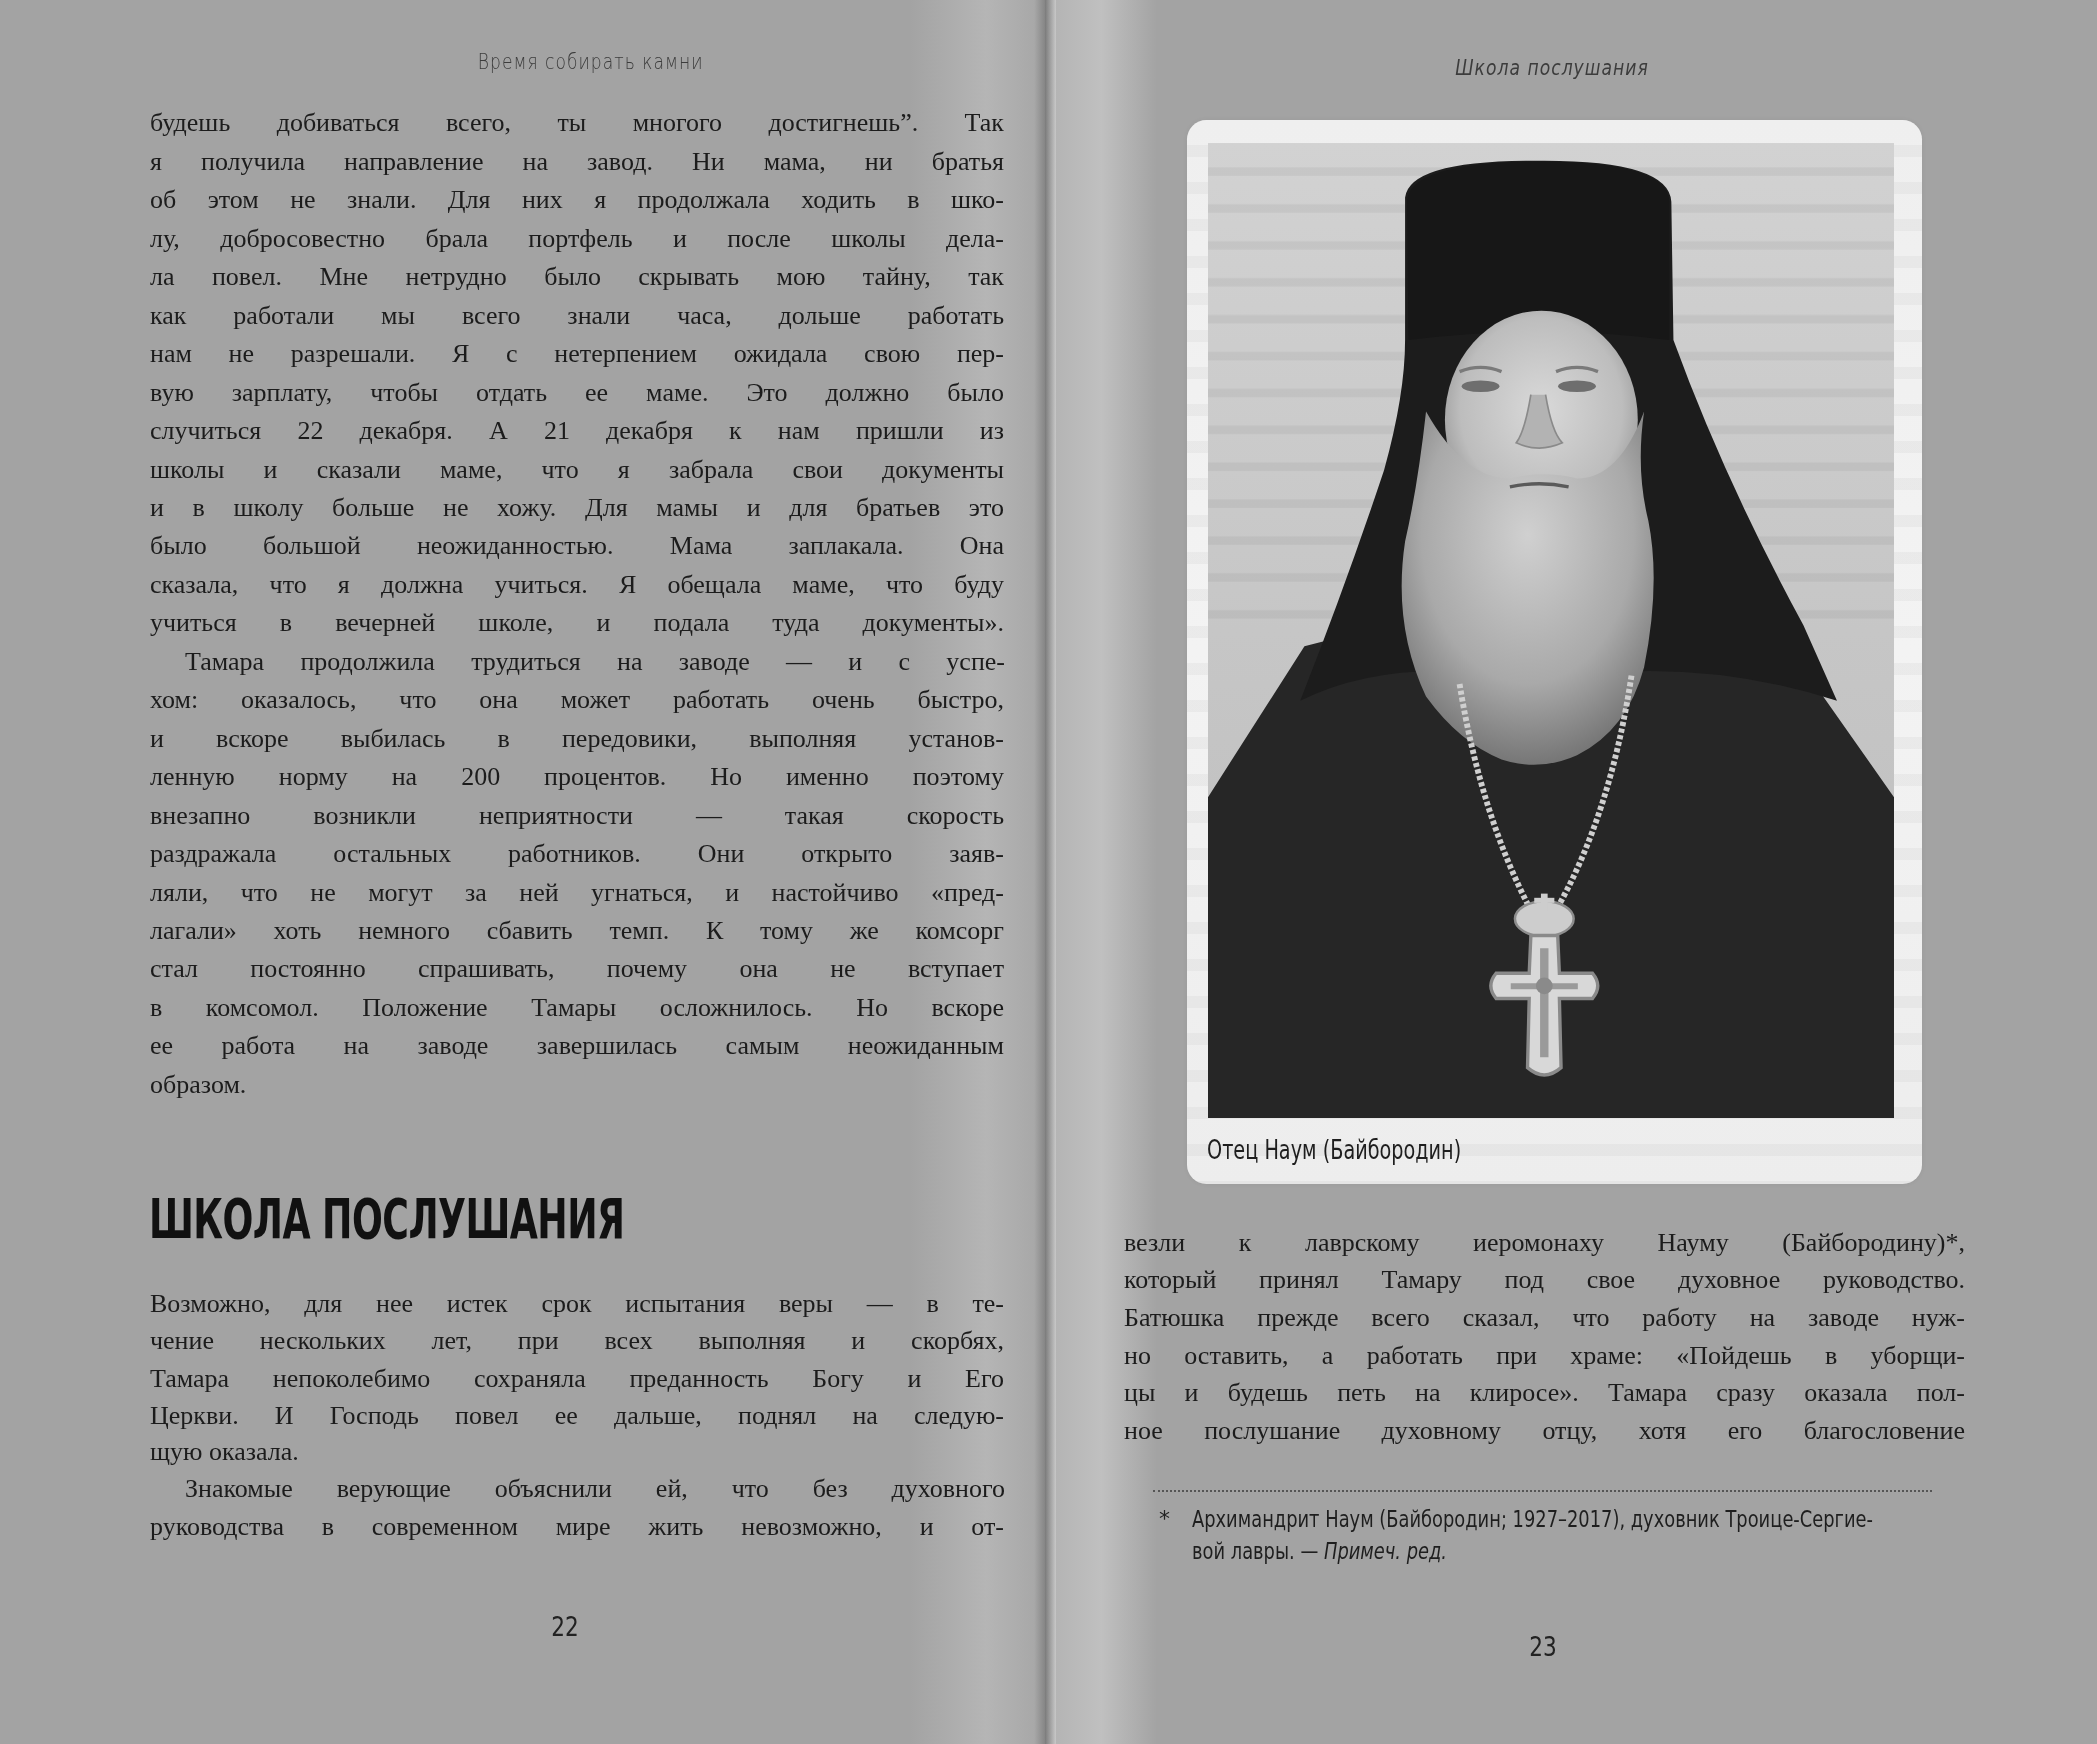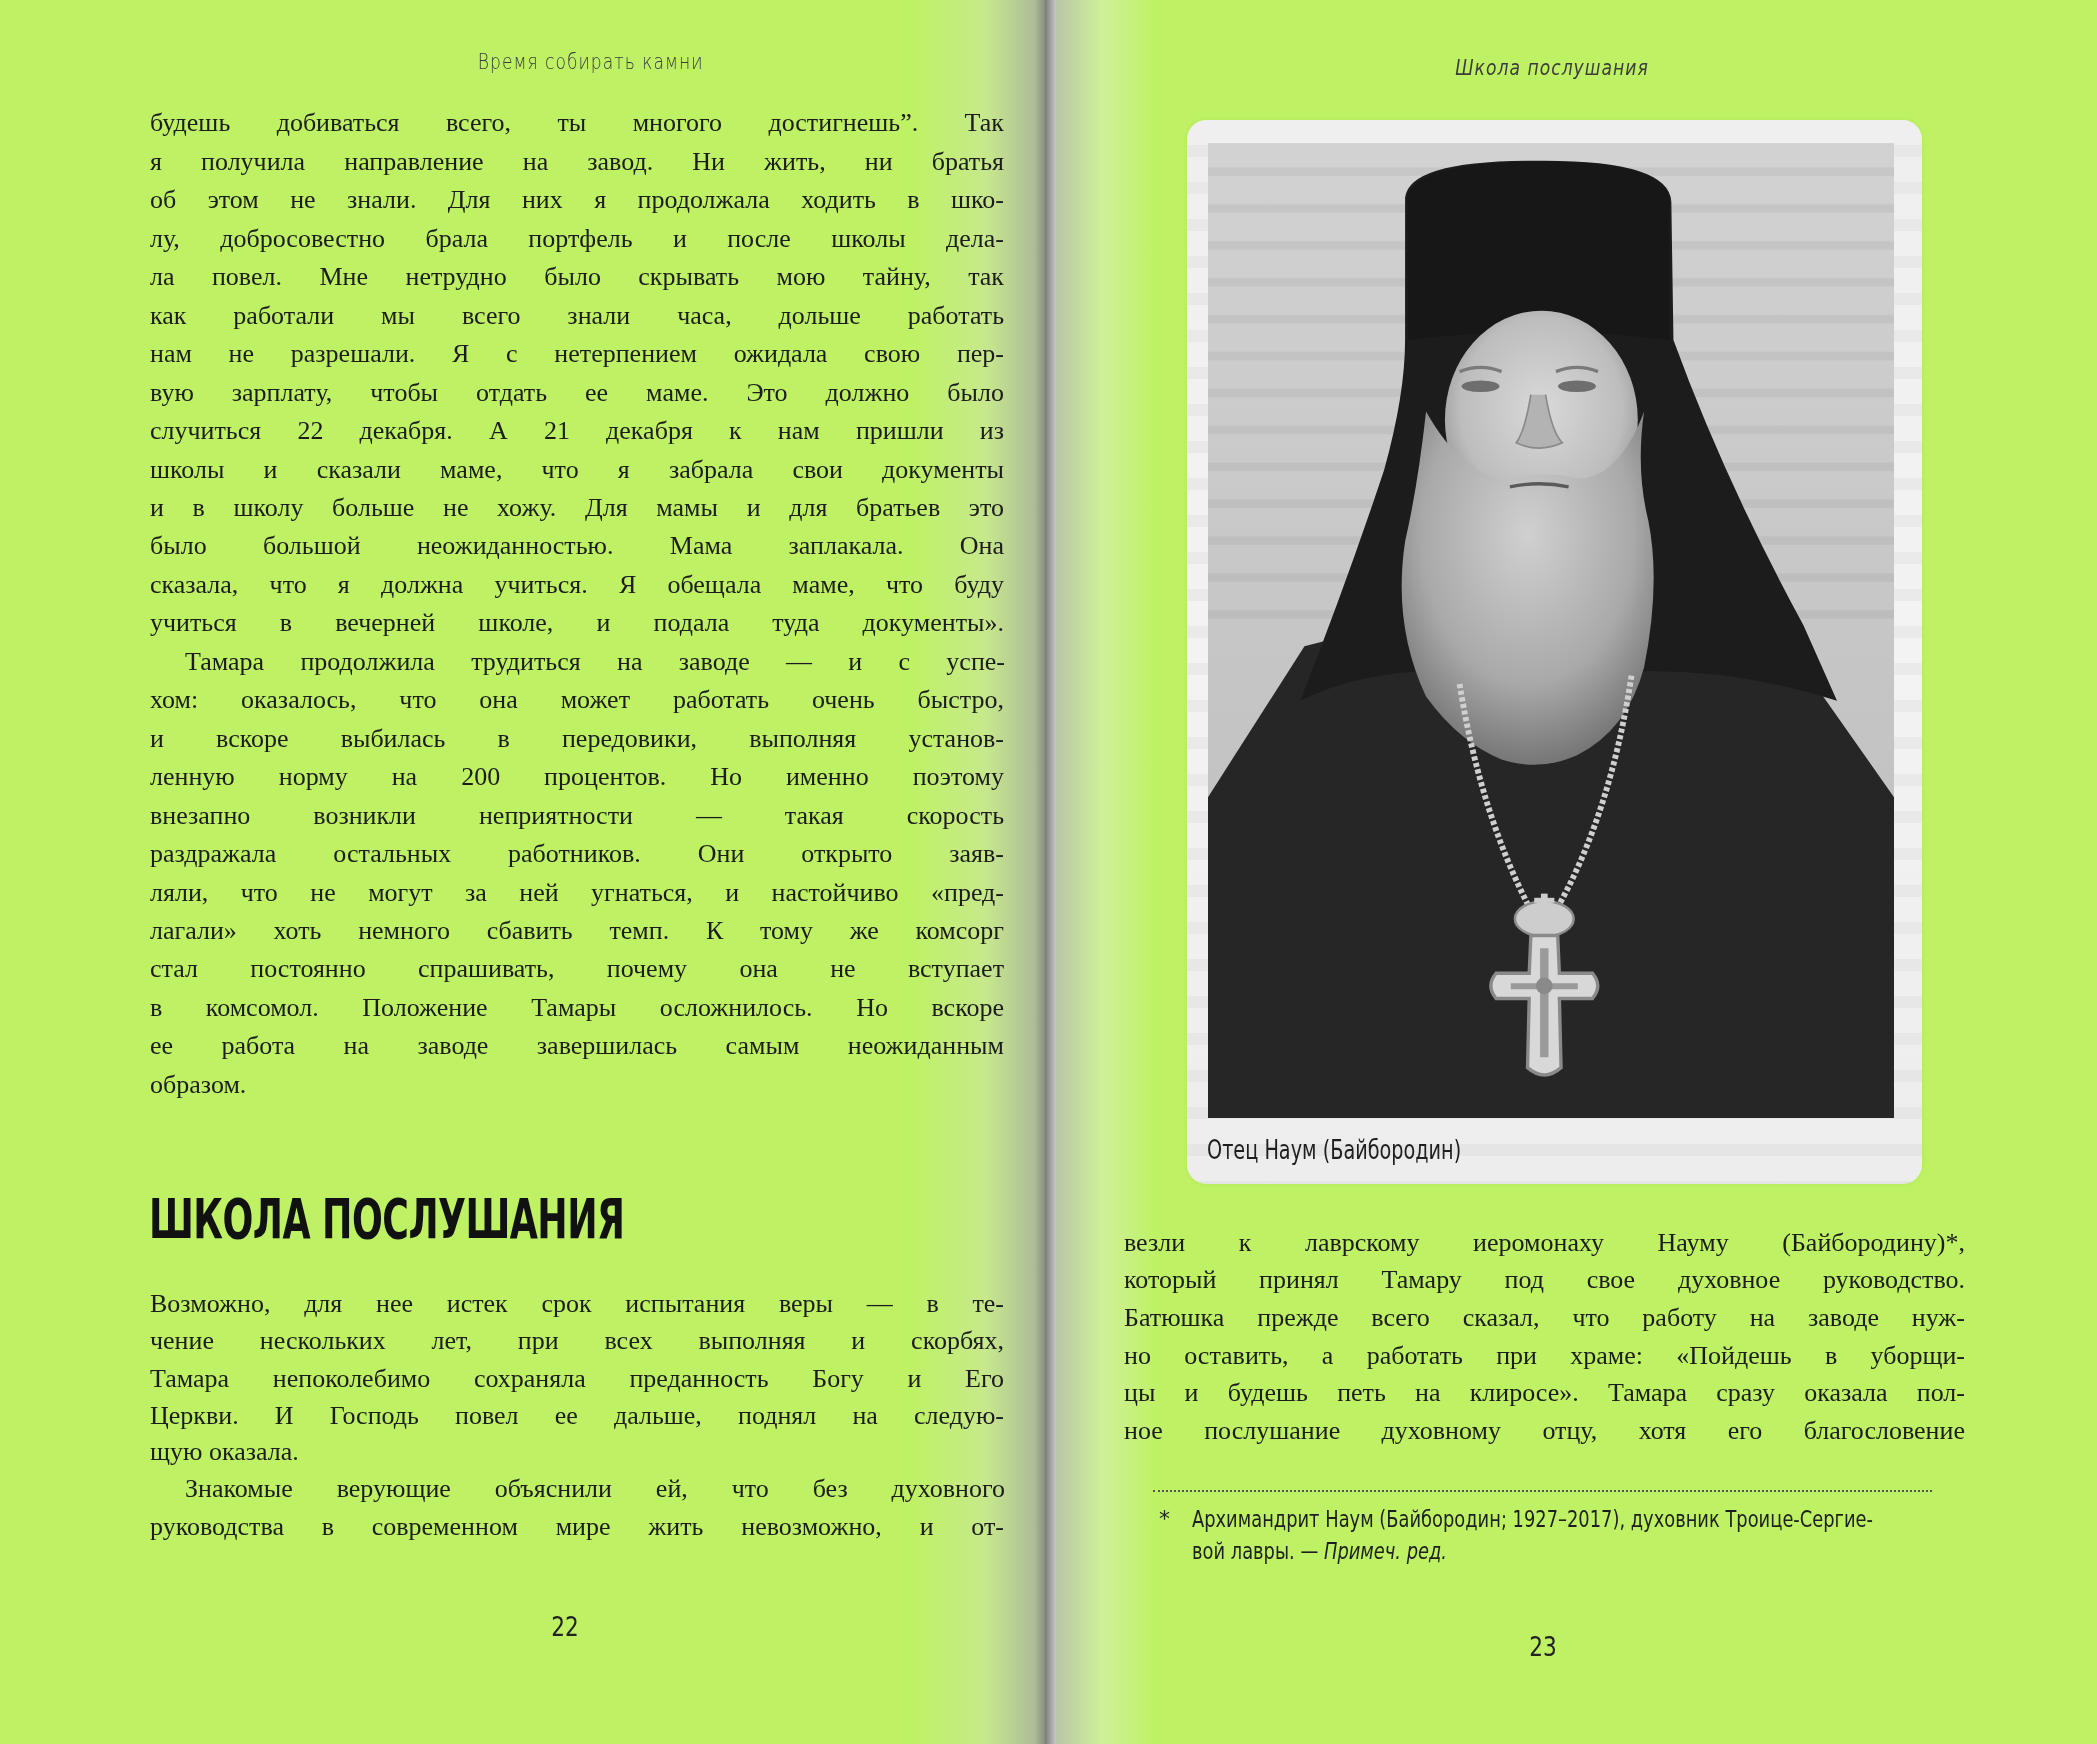--- a/index.html
+++ b/index.html
@@ -1,17 +1,17 @@
 <!DOCTYPE html>
 <html style="font-size:6.7px"><head>
 <meta charset="utf-8">
 <style>
   html, body { margin: 0; padding: 0; background: #ffffff; }
   body { width: 2097px; height: 1744px; position: relative; overflow: hidden; }
-  .spread { position: absolute; left: 0; top: 0; width: 2097px; height: 1744px; background: #bef264; }
+  .spread { position: absolute; left: 0; top: 0; width: 2097px; height: 1744px; background: #a3a3a3; }
 
   
   .gutter-left { position: absolute; left: 910px; top: 0; width: 138px; height: 1744px;
     background: linear-gradient(to right, rgba(255,255,255,0) 0%, rgba(215,215,215,0.35) 55%, rgba(170,170,170,0.75) 90%, rgba(120,120,120,0.9) 100%); }
   .spine { position: absolute; left: 1045px; top: 0; width: 11px; height: 1744px;
     background: linear-gradient(to right, #7b7b7b, #9a9a9a 40%, #c8c8c8); }
   .gutter-right { position: absolute; left: 1056px; top: 0; width: 101px; height: 1744px;
     background: linear-gradient(to right, rgba(185,185,185,0.8), rgba(235,235,235,0.4) 45%, rgba(255,255,255,0) 100%); }
 
   .running-head { position: absolute; font-family: "DejaVu Sans", sans-serif; font-weight: 300;
@@ -67,21 +67,21 @@
   <div class="gutter-left"></div>
   <div class="spine"></div>
   <div class="gutter-right"></div>
 
   <div class="left-page">
     <div class="running-head left">Время собирать камни</div>
 
     <div class="left-col">
 
       <div class="body-line" style="top:103px">будешь добиваться всего, ты многого достигнешь”. Так</div>
-      <div class="body-line" style="top:142px">я получила направление на завод. Ни жить, ни братья</div>
+      <div class="body-line" style="top:142px">я получила направление на завод. Ни мама, ни братья</div>
       <div class="body-line" style="top:180px">об этом не знали. Для них я продолжала ходить в шко-</div>
       <div class="body-line" style="top:219px">лу, добросовестно брала портфель и после школы дела-</div>
       <div class="body-line" style="top:257px">ла повел. Мне нетрудно было скрывать мою тайну, так</div>
       <div class="body-line" style="top:296px">как работали мы всего знали часа, дольше работать</div>
       <div class="body-line" style="top:334px">нам не разрешали. Я с нетерпением ожидала свою пер-</div>
       <div class="body-line" style="top:373px">вую зарплату, чтобы отдать ее маме. Это должно было</div>
       <div class="body-line" style="top:411px">случиться 22 декабря. А 21 декабря к нам пришли из</div>
       <div class="body-line" style="top:450px">школы и сказали маме, что я забрала свои документы</div>
       <div class="body-line" style="top:488px">и в школу больше не хожу. Для мамы и для братьев это</div>
       <div class="body-line" style="top:526px">было большой неожиданностью. Мама заплакала. Она</div>

